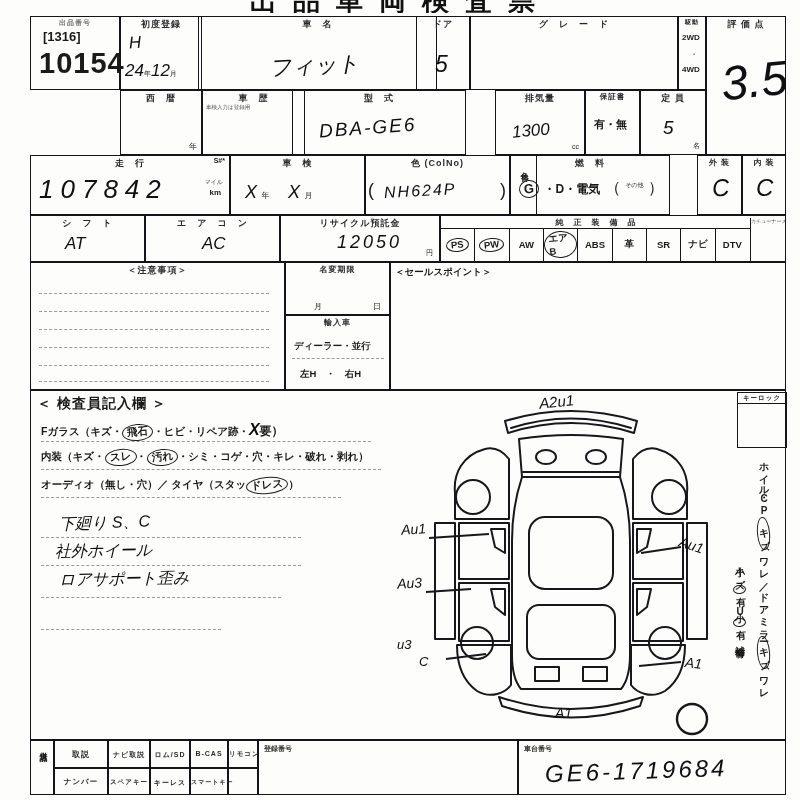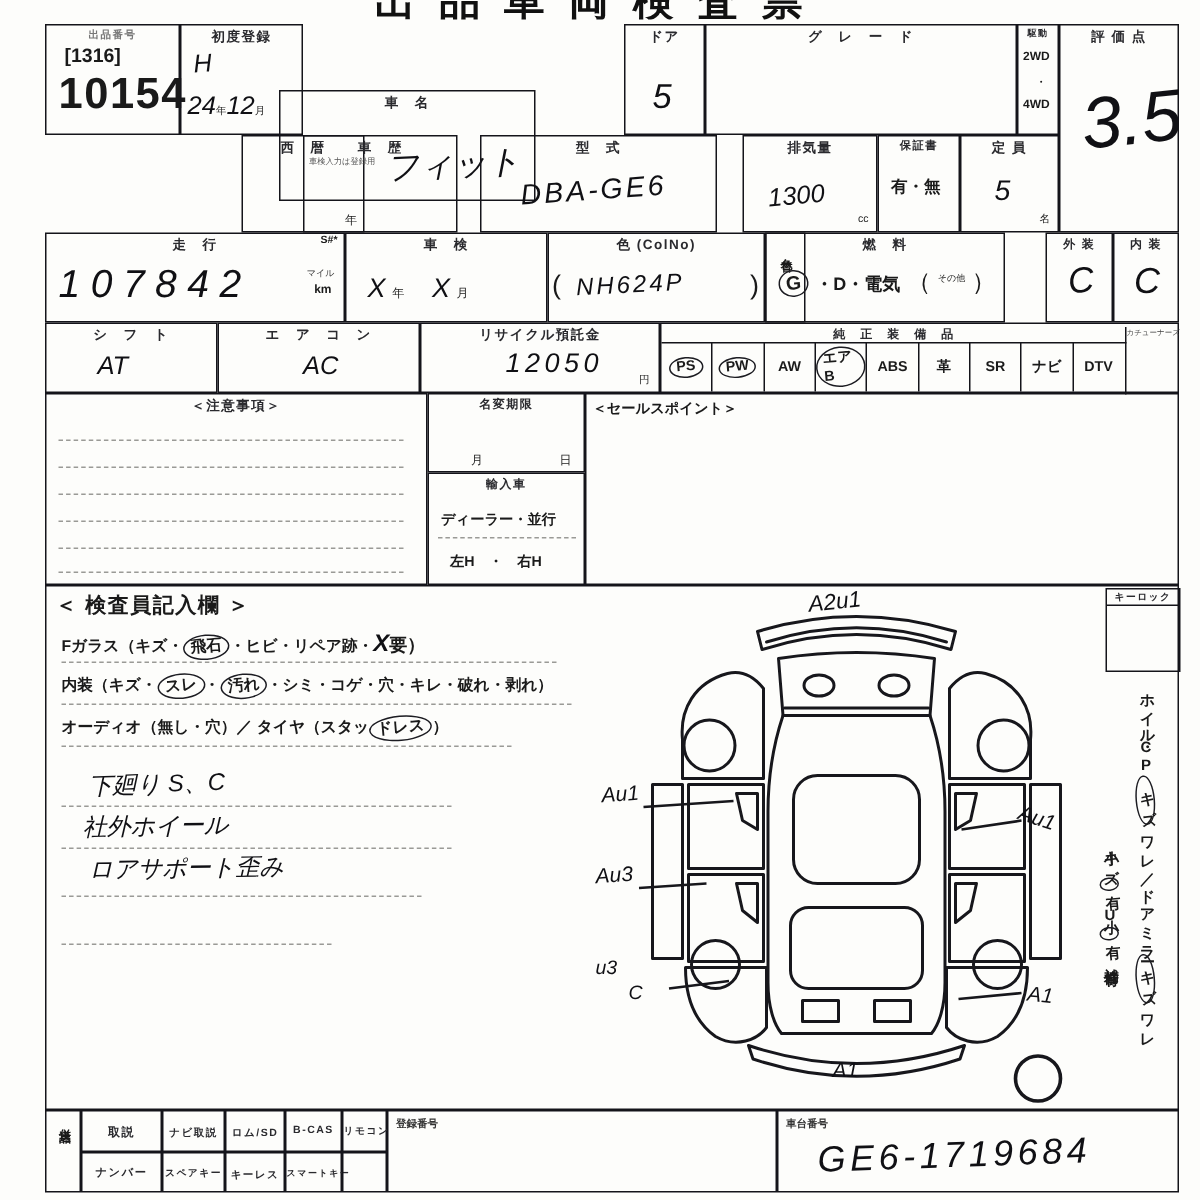--- a/index.html
+++ b/index.html
@@ -41,21 +41,21 @@
   </div>
 
   <div class="cell" style="left:120px;top:16px;width:82px;height:74px;">
     <div class="hdr">初度登録</div>
     <div class="hw" style="left:8px;top:16px;font-size:17px;transform:rotate(-4deg);">H</div>
     <div class="nob" style="position:absolute;left:4px;top:44px;">
       <span class="hw" style="position:static;font-size:17px;">24</span><span class="small">年</span><span class="hw" style="position:static;font-size:17px;">12</span><span class="small">月</span>
     </div>
   </div>
 
-  <div class="cell" style="left:186px;top:16px;width:171px;height:74px;margin-top:44px;">
+  <div class="cell" style="left:198px;top:16px;width:239px;height:74px;">
     <div class="hdr">車　名</div>
     <div class="hw" style="left:70px;top:34px;font-size:22px;transform:rotate(-3deg);">フィット</div>
   </div>
 
   <div class="cell" style="left:416px;top:16px;width:54px;height:74px;">
     <div class="hdr">ドア</div>
     <div class="hw" style="left:18px;top:34px;font-size:23px;">5</div>
   </div>
 
   <div class="cell" style="left:470px;top:16px;width:208px;height:74px;">
@@ -68,31 +68,31 @@
     <div class="pr" style="left:11px;top:32px;font-size:8px;">・</div>
     <div class="pr" style="left:3px;top:48px;font-size:8px;font-weight:bold;">4WD</div>
   </div>
 
   <div class="cell" style="left:706px;top:16px;width:80px;height:139px;">
     <div class="hdr">評 価 点</div>
     <div class="hw" style="left:14px;top:36px;font-size:48px;transform:rotate(-6deg);">3.5</div>
   </div>
 
 
-  <div class="cell" style="left:120px;top:90px;width:82px;height:65px;margin-left:41px;">
+  <div class="cell" style="left:120px;top:90px;width:82px;height:65px;">
     <div class="hdr">西　暦</div>
     <div class="pr" style="right:4px;bottom:2px;font-size:8px;">年</div>
   </div>
 
   <div class="cell" style="left:202px;top:90px;width:103px;height:65px;">
     <div class="hdr">車　歴</div>
     <div class="pr" style="left:3px;top:13px;font-size:5.5px;color:#555;">車検入力は登録用</div>
   </div>
 
-  <div class="cell" style="left:320px;top:90px;width:158px;height:65px;text-decoration:underline;">
+  <div class="cell" style="left:292px;top:90px;width:174px;height:65px;text-decoration:underline;">
     <div class="hdr">型　式</div>
     <div class="hw" style="left:26px;top:26px;font-size:19px;letter-spacing:2px;transform:rotate(-4deg);">DBA-GE6</div>
   </div>
 
   <div class="cell" style="left:495px;top:90px;width:90px;height:65px;">
     <div class="hdr">排気量</div>
     <div class="hw" style="left:16px;top:30px;font-size:17px;transform:rotate(-5deg);">1300</div>
     <div class="pr" style="right:5px;bottom:4px;font-size:7px;">cc</div>
   </div>
 

